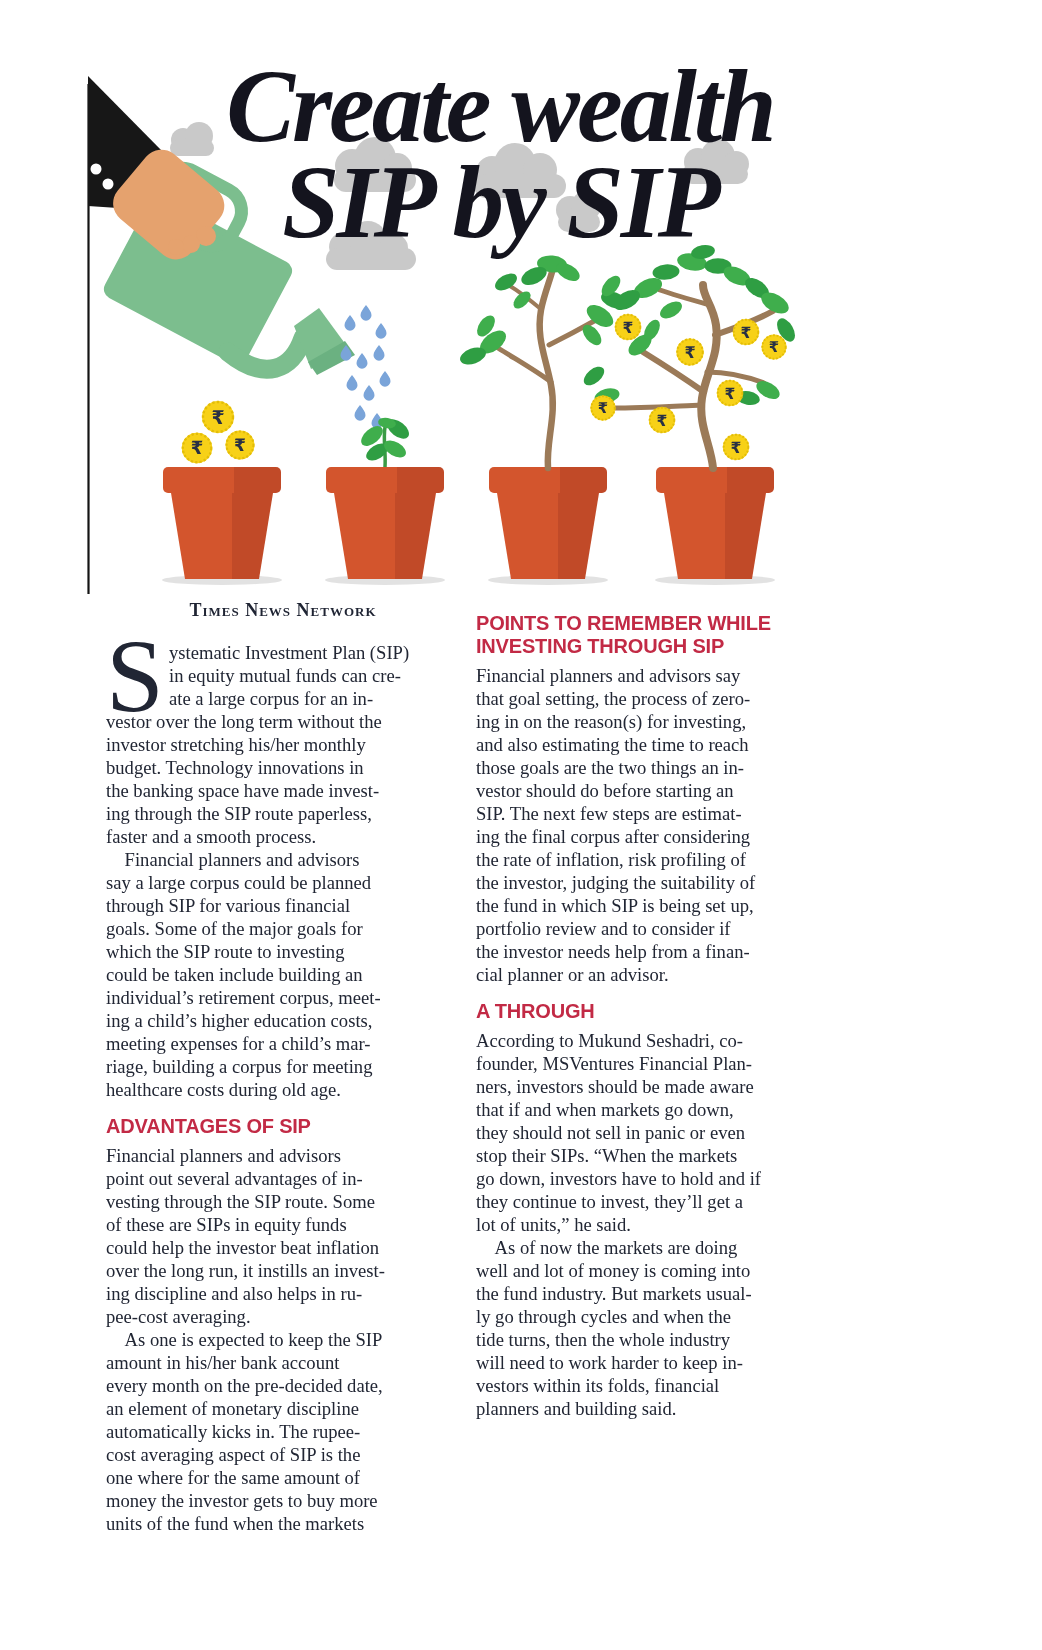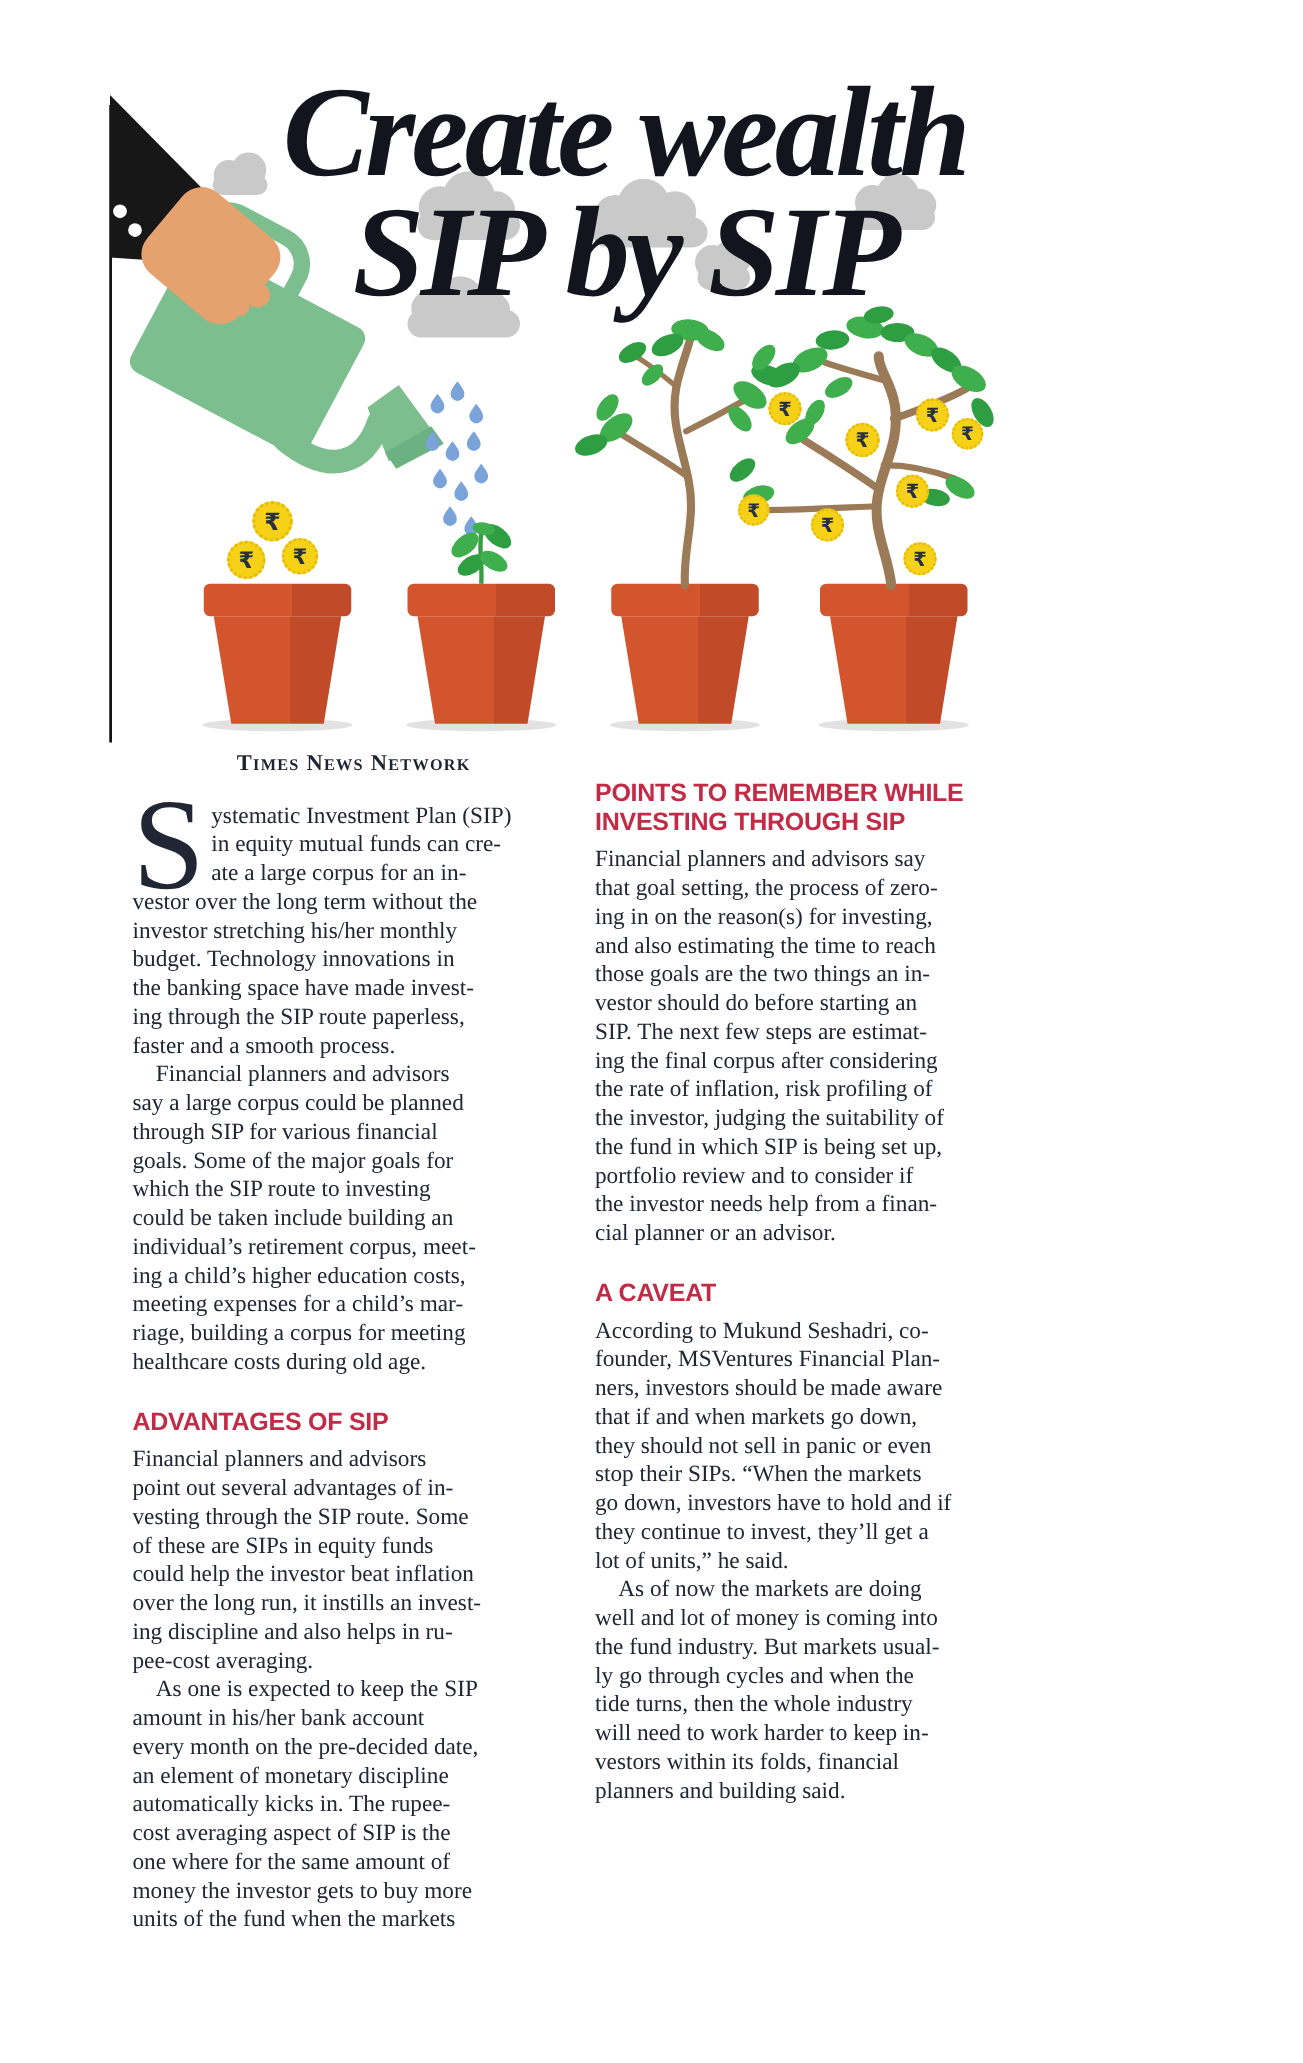--- a/index.html
+++ b/index.html
@@ -13,21 +13,21 @@
           font-family:"Liberation Sans",sans-serif;font-weight:bold;font-size:12.5px;
           letter-spacing:0.6px;color:#222;white-space:nowrap;}
   .col{position:absolute;top:598px;}
   .col-left{left:106px;width:354px;}
   .col-right{left:476px;width:368px;}
   .byline{text-align:center;font-family:Liberation Serif, serif;font-weight:bold;
           font-variant:small-caps;font-size:18px;letter-spacing:1px;color:#1f2433;
           margin:2px 0 20px 0;}
   .para{white-space:pre-wrap;font-size:18.6px;line-height:23px;color:#212634;text-align:left;}
   .sechead{white-space:pre-line;font-family:"Liberation Sans",sans-serif;font-weight:bold;
-           font-size:20px;line-height:23px;color:#c22a45;margin:26px 0 6px 0;letter-spacing:-0.2px;}
+           font-size:20px;line-height:23px;color:#c22a45;margin:14px 0 6px 0;letter-spacing:-0.2px;}
   .dropcap{float:left;width:56px;height:68px;font-size:104px;line-height:70px;
            color:#212634;margin-right:7px;overflow:visible;}
 </style>
 </head>
 <body>
 
 <div class="page">
 
   <svg class="art" width="1042" height="600" viewBox="0 0 1042 600">
     <defs>
@@ -252,21 +252,21 @@
 those goals are the two things an in-
 vestor should do before starting an
 SIP. The next few steps are estimat-
 ing the final corpus after considering
 the rate of inflation, risk profiling of
 the investor, judging the suitability of
 the fund in which SIP is being set up,
 portfolio review and to consider if
 the investor needs help from a finan-
 cial planner or an advisor.</div>
-    <h2 class="sechead">A CAVEAT</h2>
+    <h2 class="sechead">A THROUGH</h2>
     <div class="para">According to Mukund Seshadri, co-
 founder, MSVentures Financial Plan-
 ners, investors should be made aware
 that if and when markets go down,
 they should not sell in panic or even
 stop their SIPs. “When the markets
 go down, investors have to hold and if
 they continue to invest, they’ll get a
 lot of units,” he said.</div>
     <div class="para">    As of now the markets are doing

